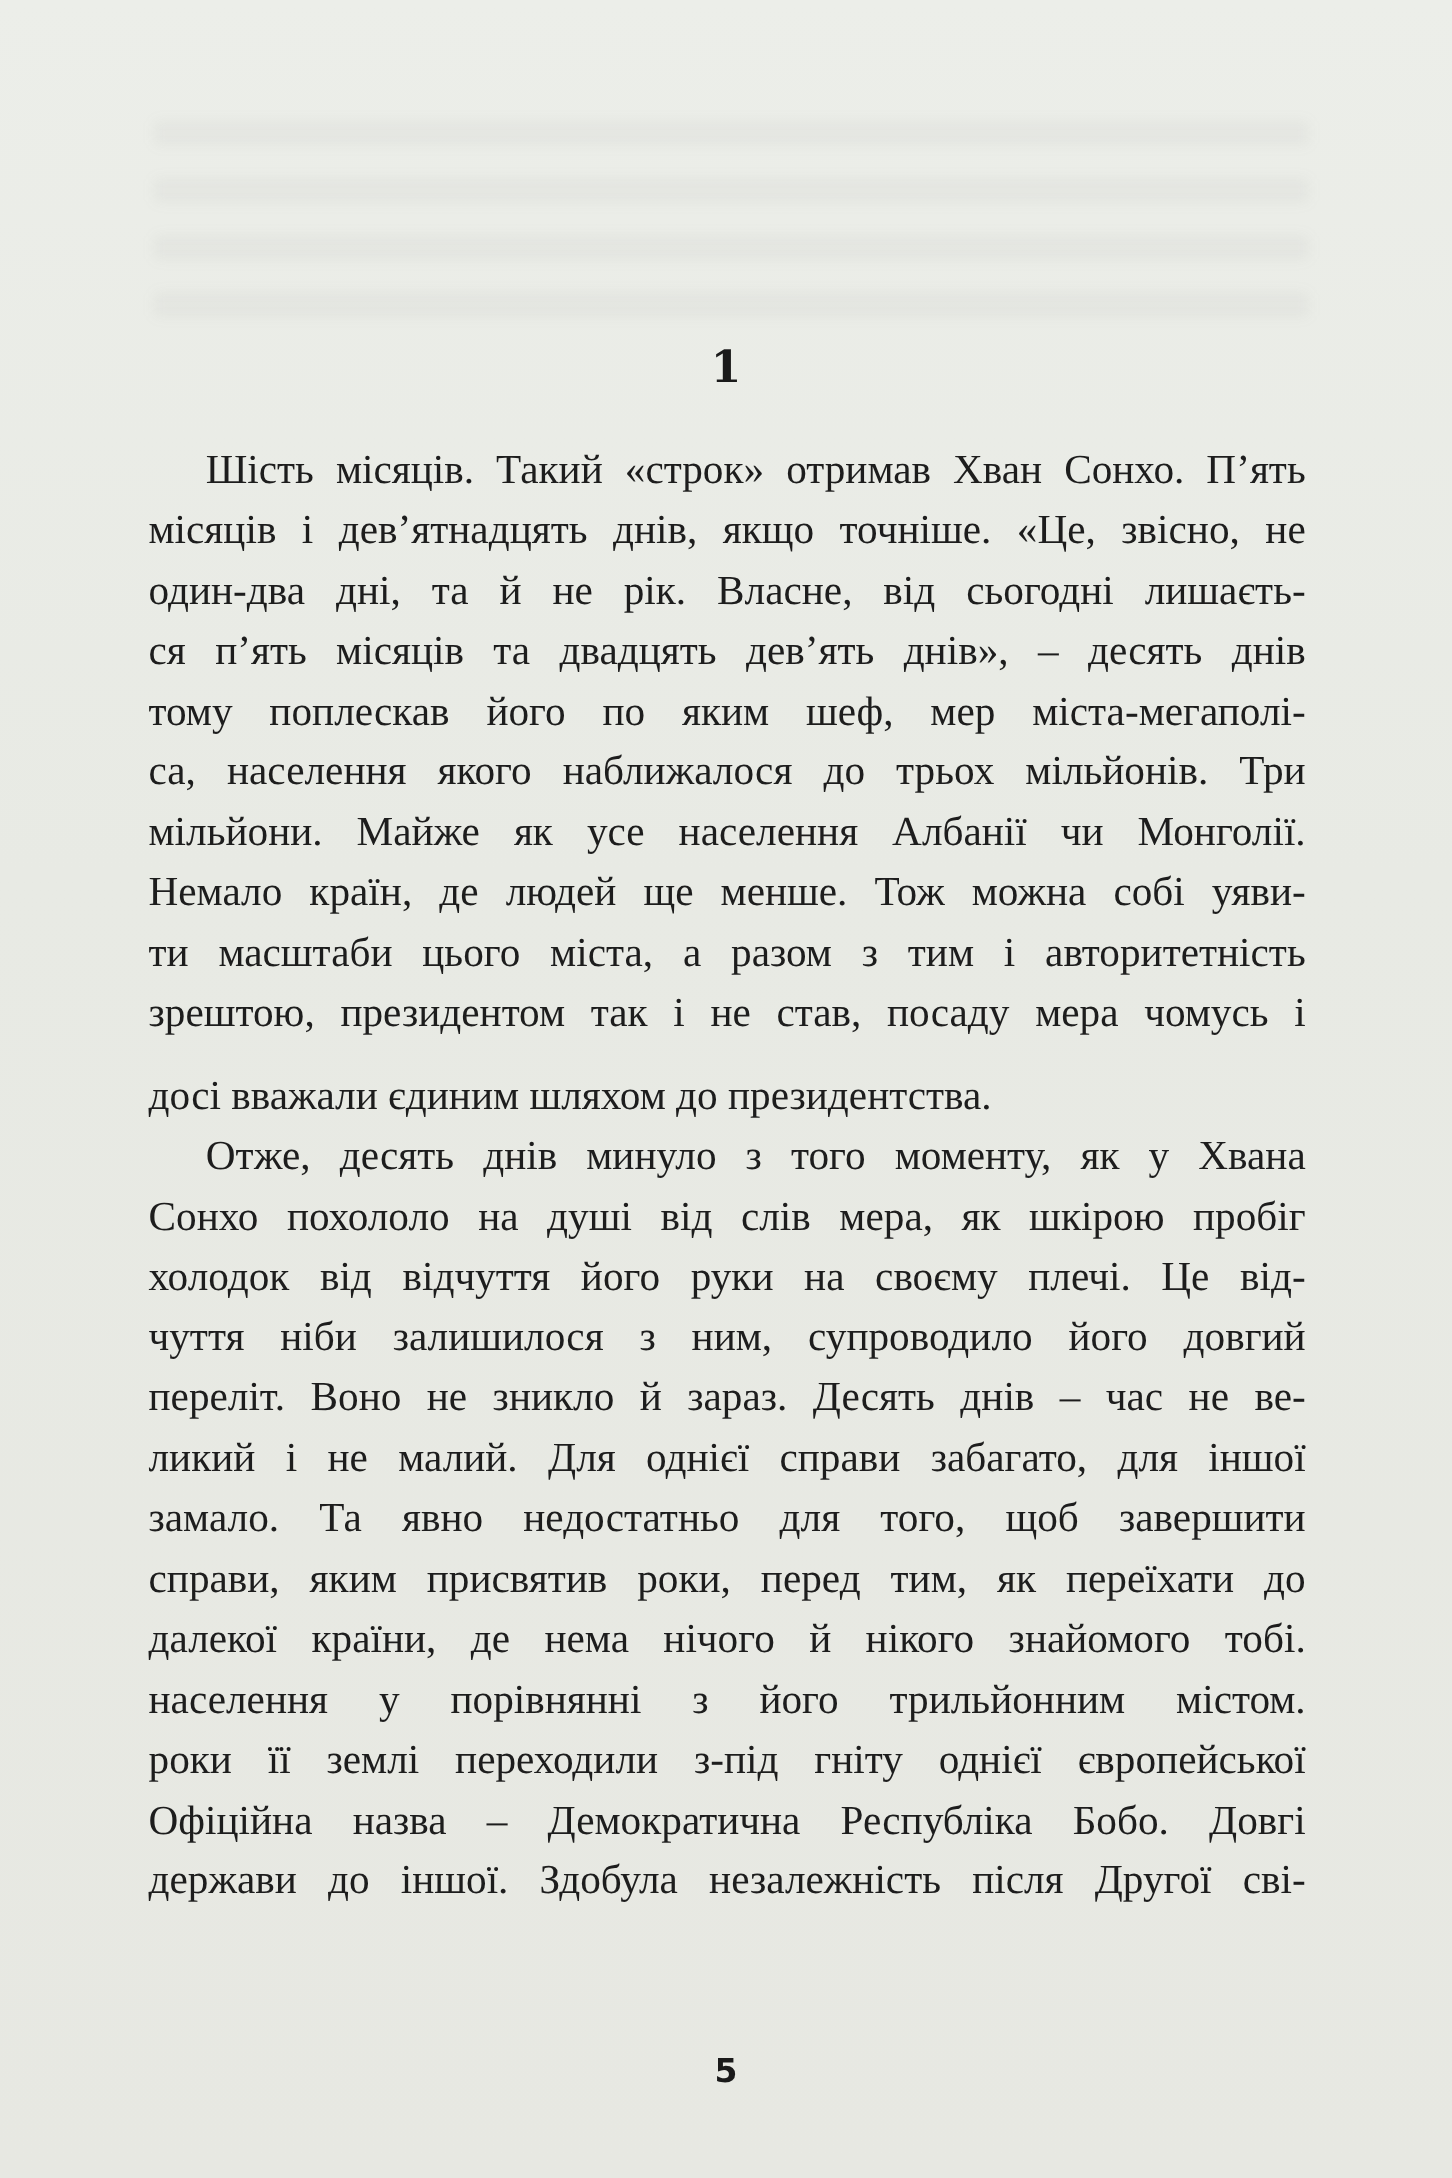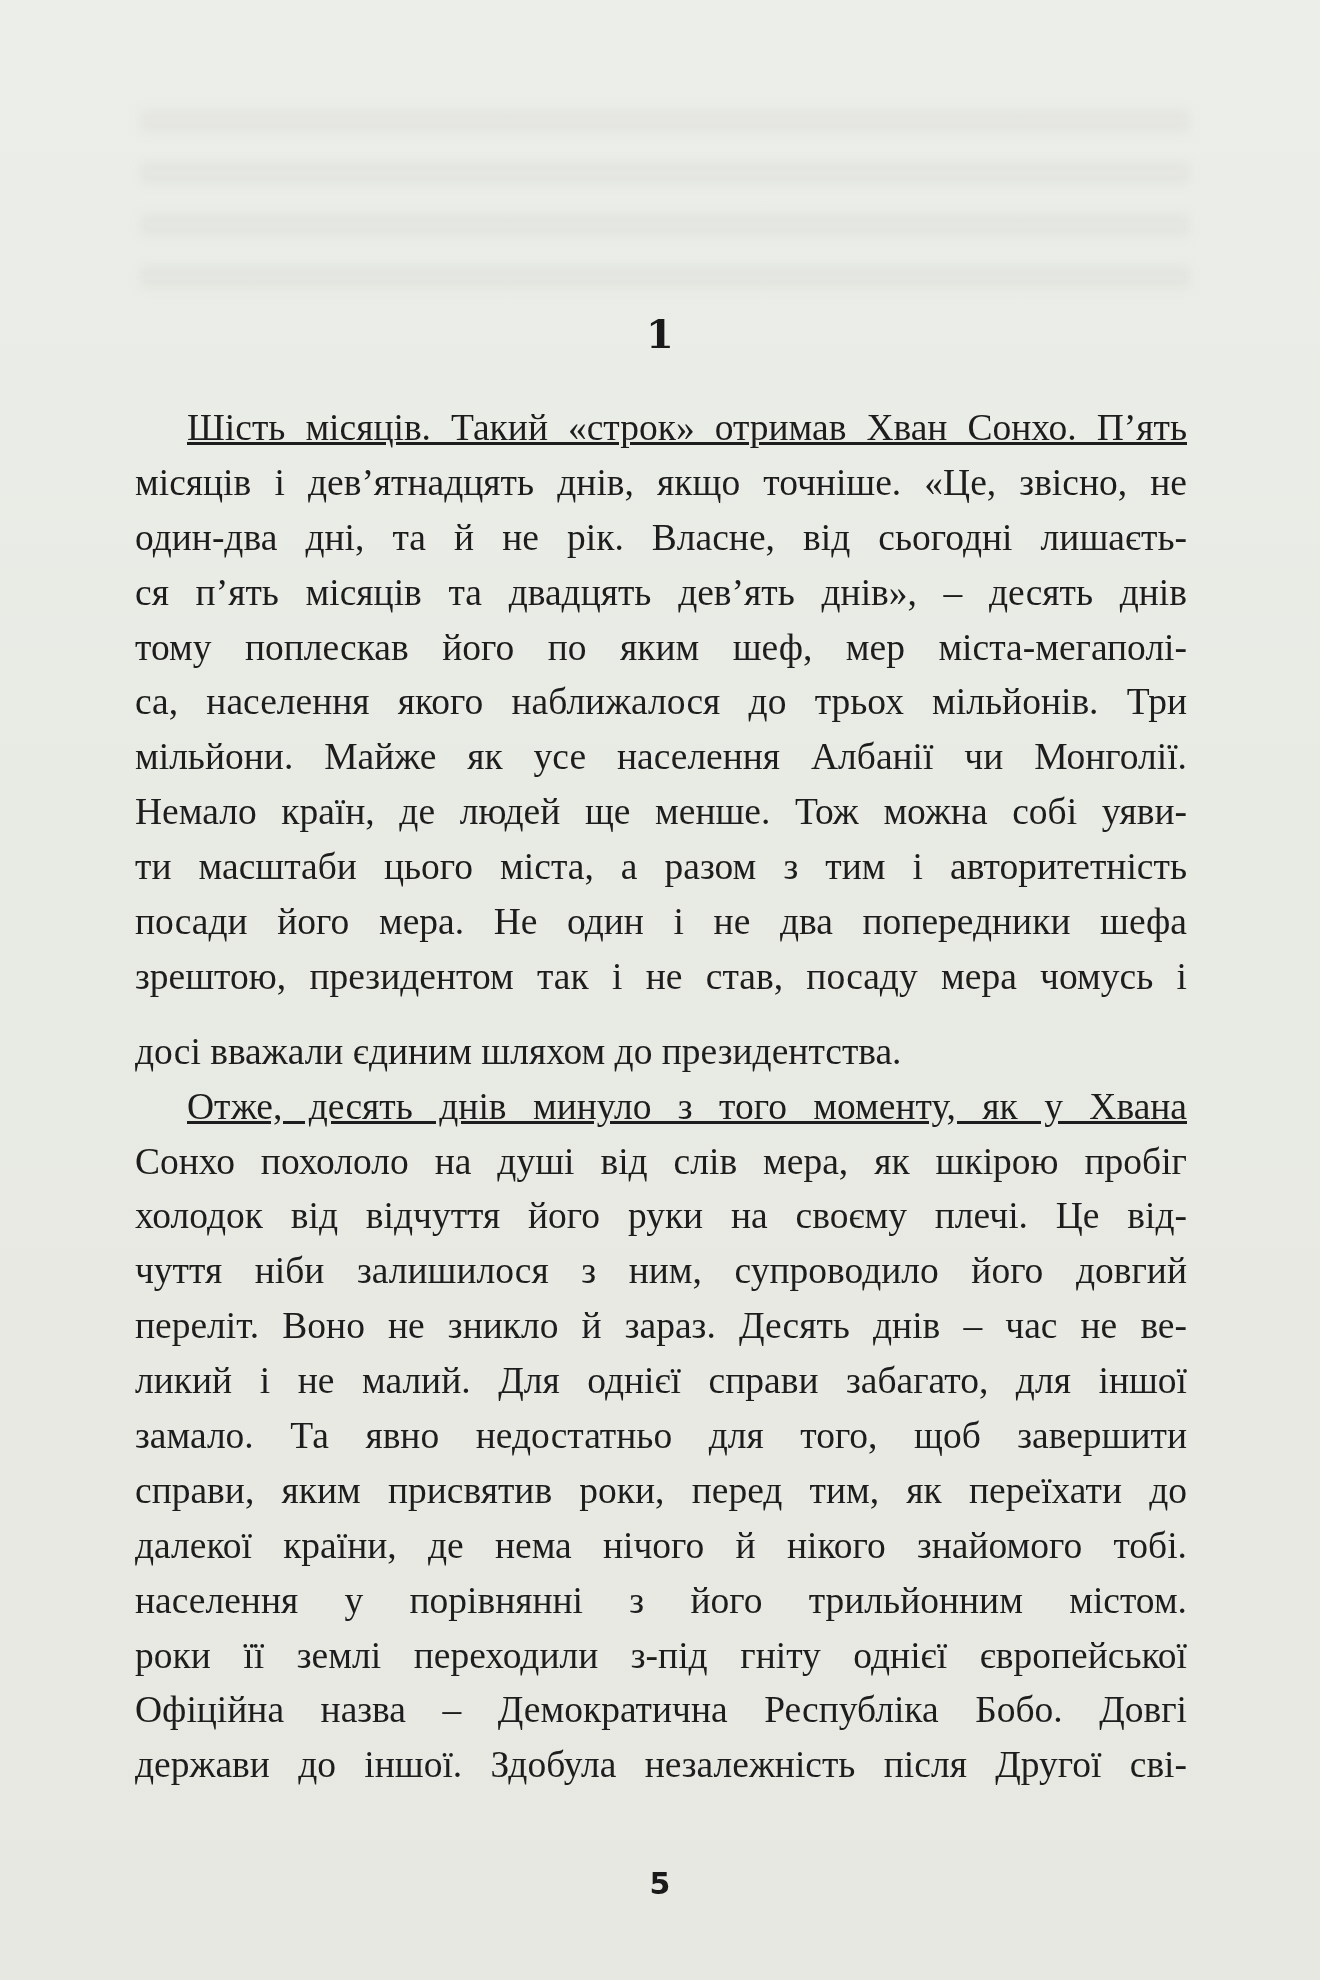--- a/index.html
+++ b/index.html
@@ -54,21 +54,20 @@
     }
     .line {
       display: block;
       white-space: nowrap;
       text-align: justify;
       text-align-last: justify;
       height: 54.9px;
     }
     .line.indent {
       padding-left: 52px;
-      text-decoration: underline;
     }
     .line.last {
       text-align-last: left;
       margin-top: 20px;
     }
     .page-number {
       position: absolute;
       left: 0;
       width: 1320px;
       top: 1866px;
@@ -94,21 +93,20 @@
     <div>
       <span class="line indent">Шість місяців. Такий «строк» отримав Хван Сонхо. П’ять</span>
       <span class="line">місяців і дев’ятнадцять днів, якщо точніше. «Це, звісно, не</span>
       <span class="line">один-два дні, та й не рік. Власне, від сьогодні лишаєть-</span>
       <span class="line">ся п’ять місяців та двадцять дев’ять днів», – десять днів</span>
       <span class="line">тому поплескав його по яким шеф, мер міста-мегаполі-</span>
       <span class="line">са, населення якого наближалося до трьох мільйонів. Три</span>
       <span class="line">мільйони. Майже як усе населення Албанії чи Монголії.</span>
       <span class="line">Немало країн, де людей ще менше. Тож можна собі уяви-</span>
       <span class="line">ти масштаби цього міста, а разом з тим і авторитетність</span>
-      <span class="line">посади його мера. Не один і не два попередники шефа</span>
       <span class="line">зрештою, президентом так і не став, посаду мера чомусь і</span>
       <span class="line last">досі вважали єдиним шляхом до президентства.</span>
     </div>
     <div>
       <span class="line indent">Отже, десять днів минуло з того моменту, як у Хвана</span>
       <span class="line">Сонхо похололо на душі від слів мера, як шкірою пробіг</span>
       <span class="line">холодок від відчуття його руки на своєму плечі. Це від-</span>
       <span class="line">чуття ніби залишилося з ним, супроводило його довгий</span>
       <span class="line">переліт. Воно не зникло й зараз. Десять днів – час не ве-</span>
       <span class="line">ликий і не малий. Для однієї справи забагато, для іншої</span>

